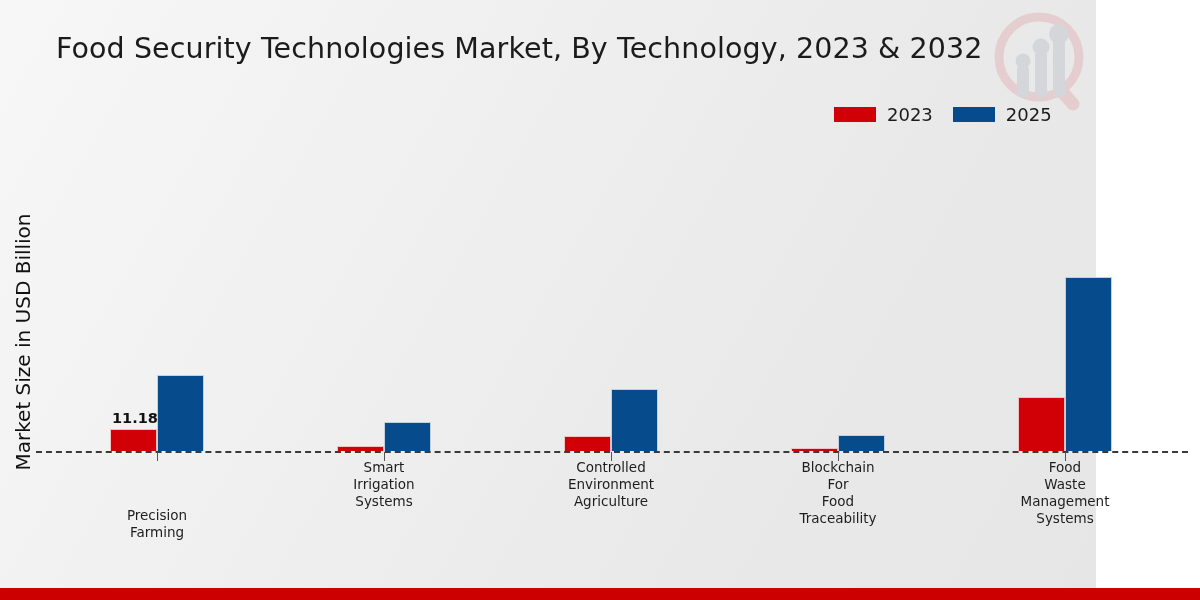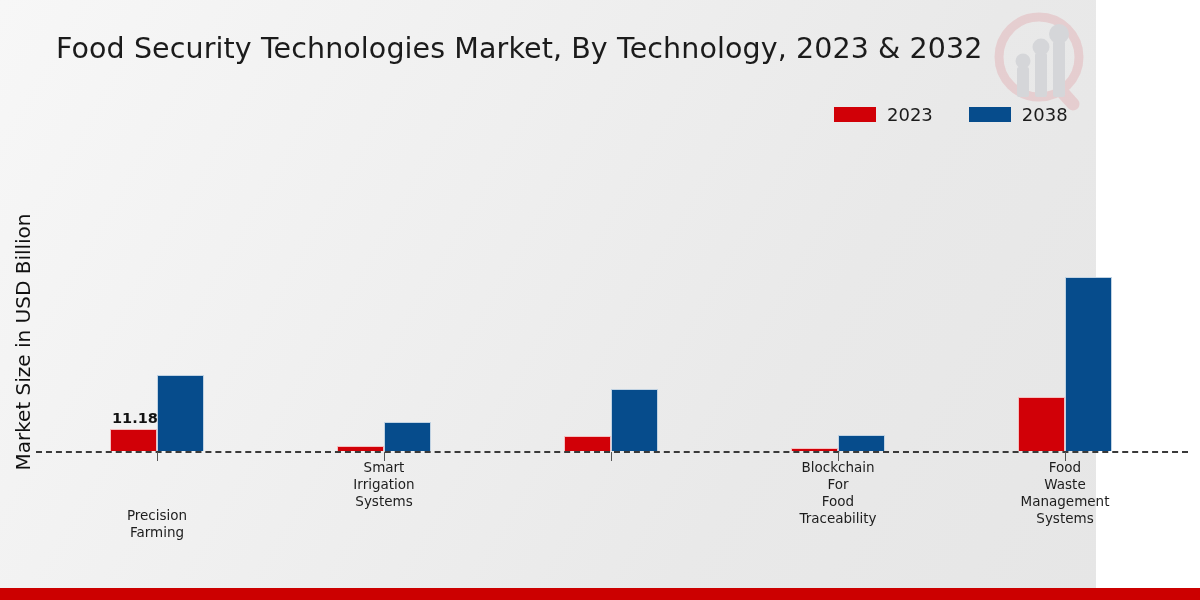--- a/index.html
+++ b/index.html
@@ -33,21 +33,21 @@
     letter-spacing: 0.1px;
     white-space: nowrap;
   }
 
   
   #legend {
     position: absolute;
     left: 834px; top: 104px;
     display: flex;
     align-items: center;
-    gap: 36px;
+    gap: 20px;
   }
   .legend-item { display: flex; align-items: center; gap: 11px; }
   .legend-swatch { width: 42px; height: 15px; display: block; }
   .legend-label { font-size: 18px; color: #1b1b1b; }
 
   
   #y-axis-title {
     position: absolute;
     left: -142px; top: 330px;
     width: 330px;
@@ -125,21 +125,21 @@
 
   <div id="chart-title">Food Security Technologies Market, By Technology, 2023 &amp; 2032</div>
 
   <div id="legend">
     <div class="legend-item">
       <span class="legend-swatch" style="background:#d10007"></span>
       <span class="legend-label">2023</span>
     </div>
     <div class="legend-item">
       <span class="legend-swatch" style="background:#064c8c"></span>
-      <span class="legend-label">2038</span>
+      <span class="legend-label">2025</span>
     </div>
   </div>
 
   <div id="y-axis-title">Market Size in USD Billion</div>
 
   <div id="plot">
 
     <div id="baseline"></div>
 
     <div class="bar" style="left:110px;width:47px;height:22px;background:#d10007"></div>
@@ -152,20 +152,23 @@
     <div class="bar" style="left:337px;width:47px;height:5px;background:#d10007"></div>
     <div class="bar" style="left:384px;width:47px;height:29px;background:#064c8c"></div>
     <div class="tick" style="left:384px;"></div>
     <div class="cat-label" style="left:304px;width:160px;">Smart
 Irrigation
 Systems</div>
 
     <div class="bar" style="left:564px;width:47px;height:15px;background:#d10007"></div>
     <div class="bar" style="left:611px;width:47px;height:62px;background:#064c8c"></div>
     <div class="tick" style="left:611px;"></div>
+    <div class="cat-label" style="left:526px;width:170px;">Controlled
+Environment
+Agriculture</div>
 
     <div class="bar" style="left:791px;width:47px;height:3px;background:#d10007"></div>
     <div class="bar" style="left:838px;width:47px;height:16px;background:#064c8c"></div>
     <div class="tick" style="left:838px;"></div>
     <div class="cat-label" style="left:758px;width:160px;text-align:center;">Blockchain
 For
 Food
 Traceability</div>
 
     <div class="bar" style="left:1018px;width:47px;height:54px;background:#d10007"></div>

